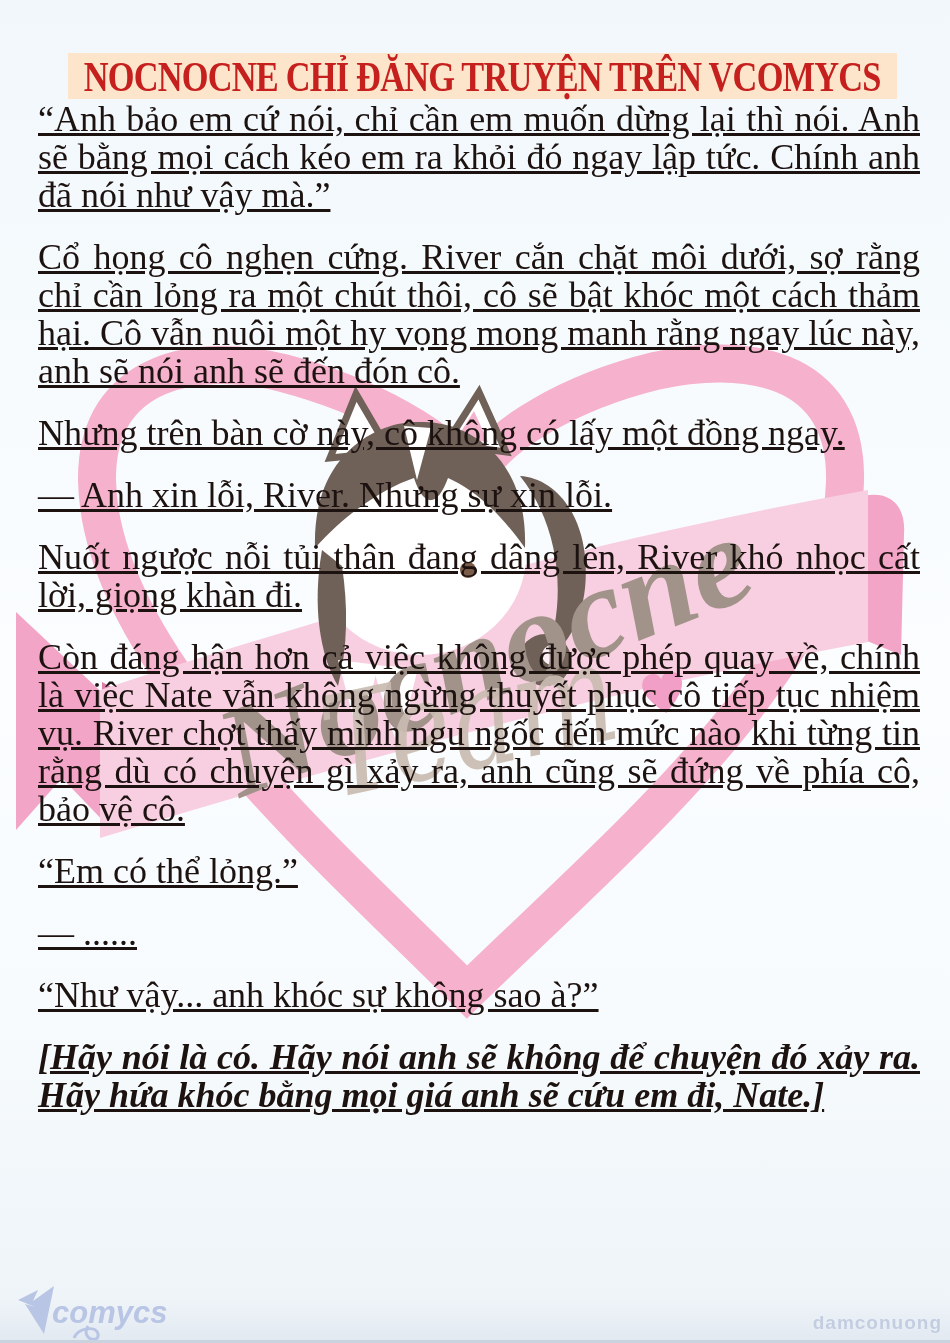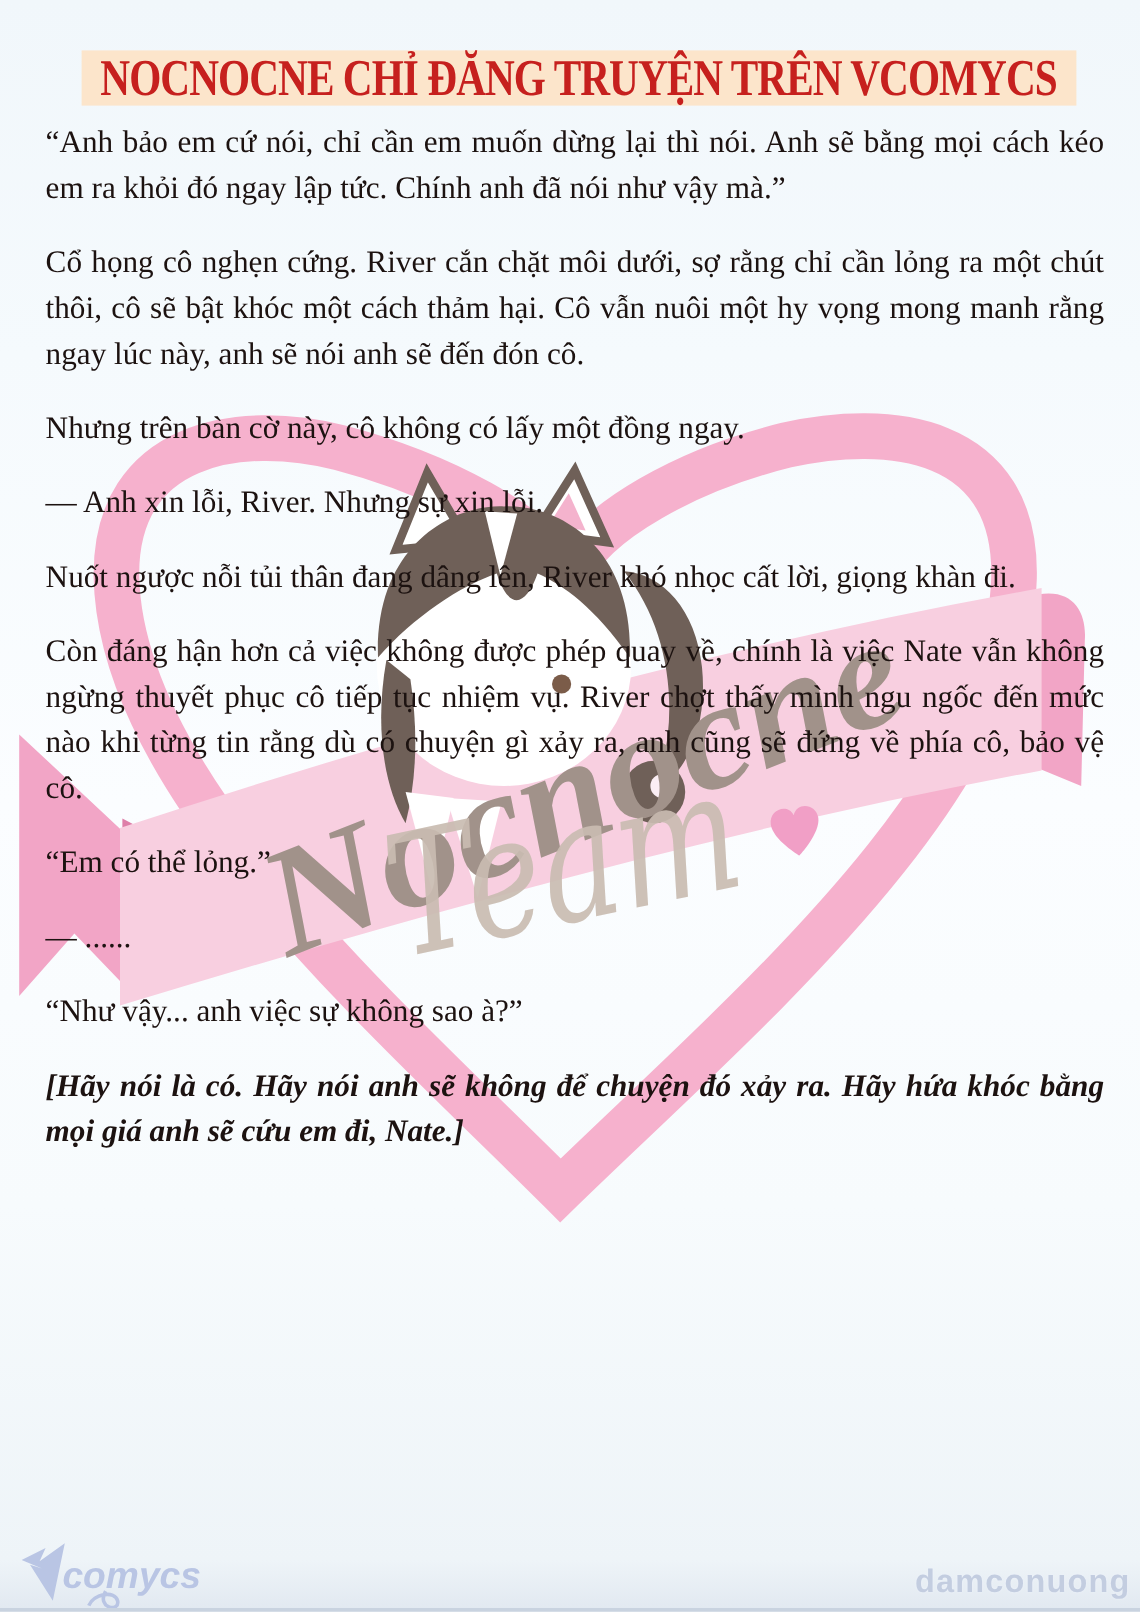--- a/index.html
+++ b/index.html
@@ -5,37 +5,37 @@
   html,body{margin:0;padding:0;}
   body{width:950px;height:1343px;overflow:hidden;background:#e9eef2;}
   .page{
     position:relative;width:950px;height:1343px;overflow:hidden;
     background:linear-gradient(180deg,#f1f7fb 0%,#f5fafd 22%,#fbfdff 50%,#f7fbfd 75%,#eef4f8 97%,#e2e9f1 100%);
     border-bottom:3px solid #c9d3e0;box-sizing:border-box;
     font-family:"Liberation Serif","DejaVu Serif",serif;
   }
   .watermark{position:absolute;left:0;top:0;width:950px;height:1343px;z-index:0;}
   .header-band{
-    position:absolute;top:42px;left:68px;width:829px;height:46px;z-index:2;
+    position:absolute;top:53px;left:68px;width:829px;height:46px;z-index:2;
     background:#fce5cb;display:flex;align-items:center;justify-content:center;
   }
   .header-text{
     font-weight:bold;font-size:43px;color:#c6201e;white-space:nowrap;
     transform:scaleX(0.80);letter-spacing:-1px;line-height:1;
   }
   .story{position:absolute;top:100px;left:38px;width:882px;z-index:2;}
   .story p{
-    margin:0 0 24px 0;font-size:26px;line-height:38px;color:#1c1210;
-    text-align:justify;text-justify:inter-word;
+    margin:0 0 24px 0;font-size:36px;line-height:38px;color:#1c1210;
+    text-align:justify;text-justify:inter-word;text-decoration:underline;
   }
   .story p.quote-italic{font-style:italic;font-weight:bold;}
   .footer-logo{position:absolute;left:10px;bottom:0px;z-index:2;}
   .credit{
     position:absolute;right:8px;bottom:6px;z-index:2;
-    font-family:"Liberation Sans",sans-serif;font-weight:bold;font-size:27px;
+    font-family:"Liberation Sans",sans-serif;font-weight:bold;font-size:19px;
     color:#c3cde0;letter-spacing:1px;text-shadow:0 0 2px #eef3fb;
   }
 </style>
 </head>
 <body>
 
 <div class="page">
 
   <svg class="watermark" viewBox="0 0 950 1343" xmlns="http://www.w3.org/2000/svg">
 
@@ -82,21 +82,21 @@
 
   <div class="story">
     <p>“Anh bảo em cứ nói, chỉ cần em muốn dừng lại thì nói. Anh sẽ bằng mọi cách kéo em ra khỏi đó ngay lập tức. Chính anh đã nói như vậy mà.”</p>
     <p>Cổ họng cô nghẹn cứng. River cắn chặt môi dưới, sợ rằng chỉ cần lỏng ra một chút thôi, cô sẽ bật khóc một cách thảm hại. Cô vẫn nuôi một hy vọng mong manh rằng ngay lúc này, anh sẽ nói anh sẽ đến đón cô.</p>
     <p>Nhưng trên bàn cờ này, cô không có lấy một đồng ngay.</p>
     <p>— Anh xin lỗi, River. Nhưng sự xin lỗi.</p>
     <p>Nuốt ngược nỗi tủi thân đang dâng lên, River khó nhọc cất lời, giọng khàn đi.</p>
     <p>Còn đáng hận hơn cả việc không được phép quay về, chính là việc Nate vẫn không ngừng thuyết phục cô tiếp tục nhiệm vụ. River chợt thấy mình ngu ngốc đến mức nào khi từng tin rằng dù có chuyện gì xảy ra, anh cũng sẽ đứng về phía cô, bảo vệ cô.</p>
     <p>“Em có thể lỏng.”</p>
     <p>— ......</p>
-    <p>“Như vậy... anh việc sự không sao à?”</p>
+    <p>“Như vậy... anh khóc sự không sao à?”</p>
     <p class="quote-italic">[Hãy nói là có. Hãy nói anh sẽ không để chuyện đó xảy ra. Hãy hứa khóc bằng mọi giá anh sẽ cứu em đi, Nate.]</p>
   </div>
 
   <svg class="footer-logo" width="170" height="58" viewBox="0 0 170 58" xmlns="http://www.w3.org/2000/svg">
     <polygon points="8,18 28,8 23,19 44,4 34,52 15,22 25,25" fill="#b9c5e4"></polygon>
     <text x="42" y="41" font-family="Liberation Sans, sans-serif" font-size="31" font-weight="bold" font-style="italic" letter-spacing="0" fill="#b9c5e4">comycs</text>
     <path d="M 78 44 C 70 58, 90 62, 88 52 C 86 43, 68 46, 64 56" fill="none" stroke="#b9c5e4" stroke-width="3"></path>
   </svg>
 
   <div class="credit">damconuong</div>

